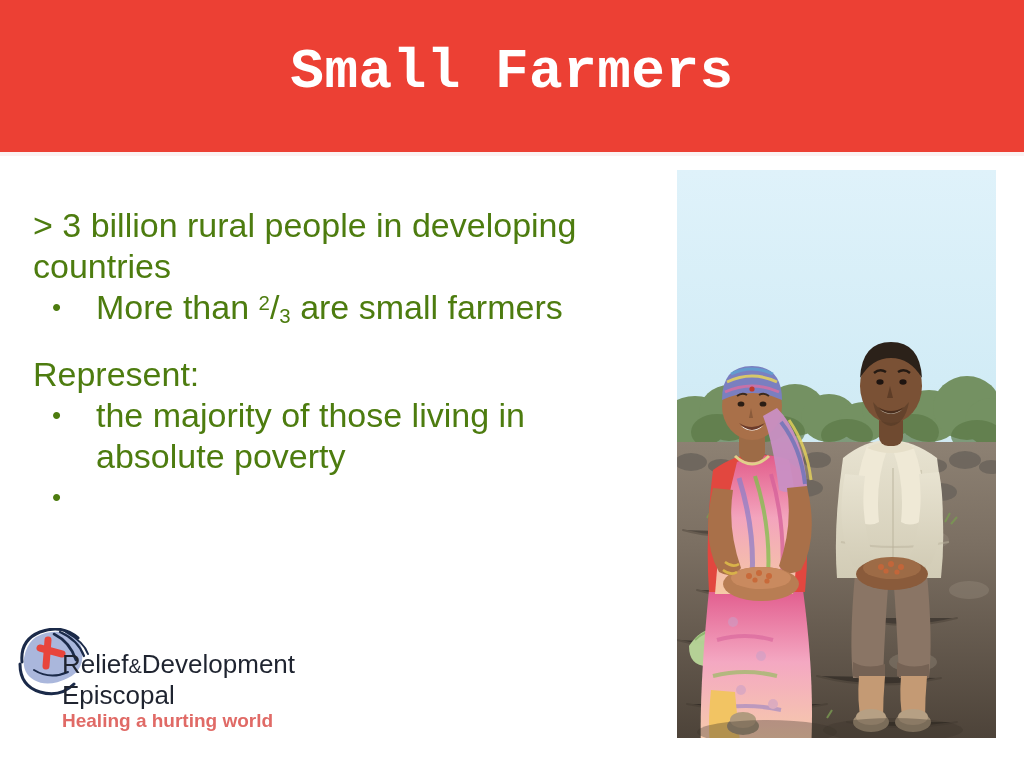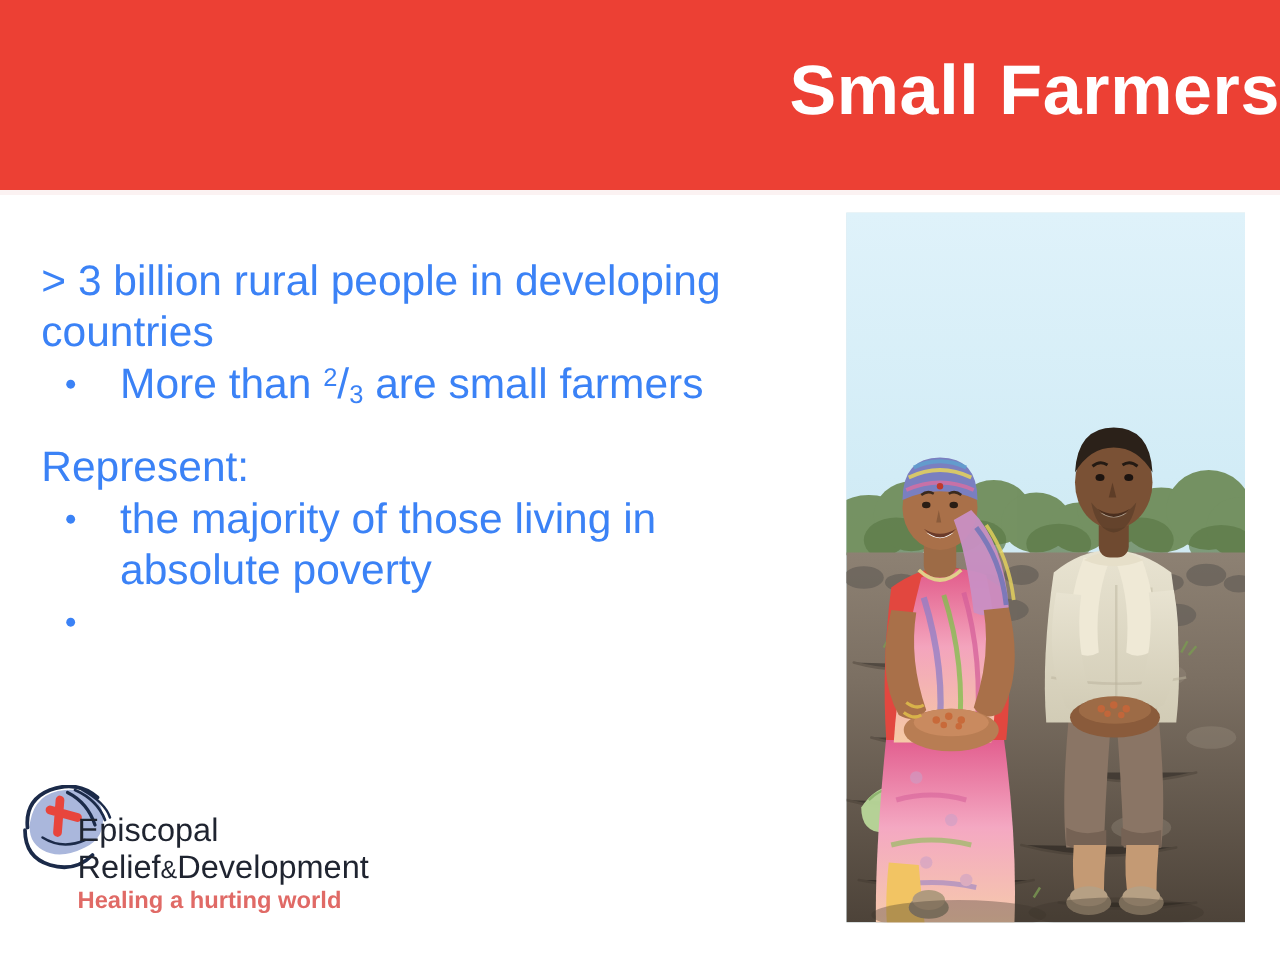--- a/index.html
+++ b/index.html
@@ -37,41 +37,41 @@
     left: 0; top: 152px;
     width: 1024px;
     height: 4px;
     background: #fbf2f2;
   }
   #slide-title {
     position: absolute;
     left: 0;
     top: 38px;
     width: 1024px;
-    text-align: right;
+    text-align: center;
     color: #ffffff;
     font-size: 56px;
     font-weight: bold;
     letter-spacing: 0.5px;
     line-height: 68px;
-    font-family: Liberation Sans, sans-serif;
+    font-family: Liberation Mono, monospace;
   }
 
   
   #body-text {
     position: absolute;
     left: 30px;
     top: 205px;
     width: 620px;
     color: #000000;
   }
   .para {
     font-size: 34px;
     line-height: 41px;
-    color: #3b82f6;
+    color: #4d7c0f;
     font-family: "Liberation Sans", sans-serif;
   }
   .lead-line {
     font-size: 34px;
     line-height: 41px;
     padding-left: 3px;
   }
   .bullet-row {
     display: flex;
     font-size: 34px;
@@ -414,19 +414,19 @@
         <path d="M8 34 q-2 -22 18 -30 q22 -8 38 6" stroke="#1b2a49" stroke-width="3" fill="none" stroke-linecap="round"></path>
         <path d="M6 36 q0 22 20 28 q20 6 34 -8" stroke="#1b2a49" stroke-width="3" fill="none" stroke-linecap="round"></path>
         <path d="M40 6 q16 8 22 26" stroke="#1b2a49" stroke-width="2.6" fill="none" stroke-linecap="round"></path>
         <path d="M46 4 q18 8 24 24" stroke="#1b2a49" stroke-width="2.2" fill="none" stroke-linecap="round"></path>
         <path d="M52 4 q18 10 22 22" stroke="#1b2a49" stroke-width="2" fill="none" stroke-linecap="round"></path>
         <path d="M20 42 q16 10 34 2" stroke="#1b2a49" stroke-width="2" fill="none" stroke-linecap="round"></path>
         <path d="M26 20 l22 6 M34 12 l-2 26" stroke="#e8453c" stroke-width="7" stroke-linecap="round"></path>
       </svg>
     </div>
     <div id="logo-wordmark">
+      <div class="logo-line"><span>Relief</span><span class="logo-amp">&amp;</span><span>Development</span></div>
       <div class="logo-line">Episcopal</div>
-      <div class="logo-line"><span>Relief</span><span class="logo-amp">&amp;</span><span>Development</span></div>
     </div>
     <div id="logo-tagline">Healing a hurting world</div>
   </div>
 
 </div>
 
 </body></html>

